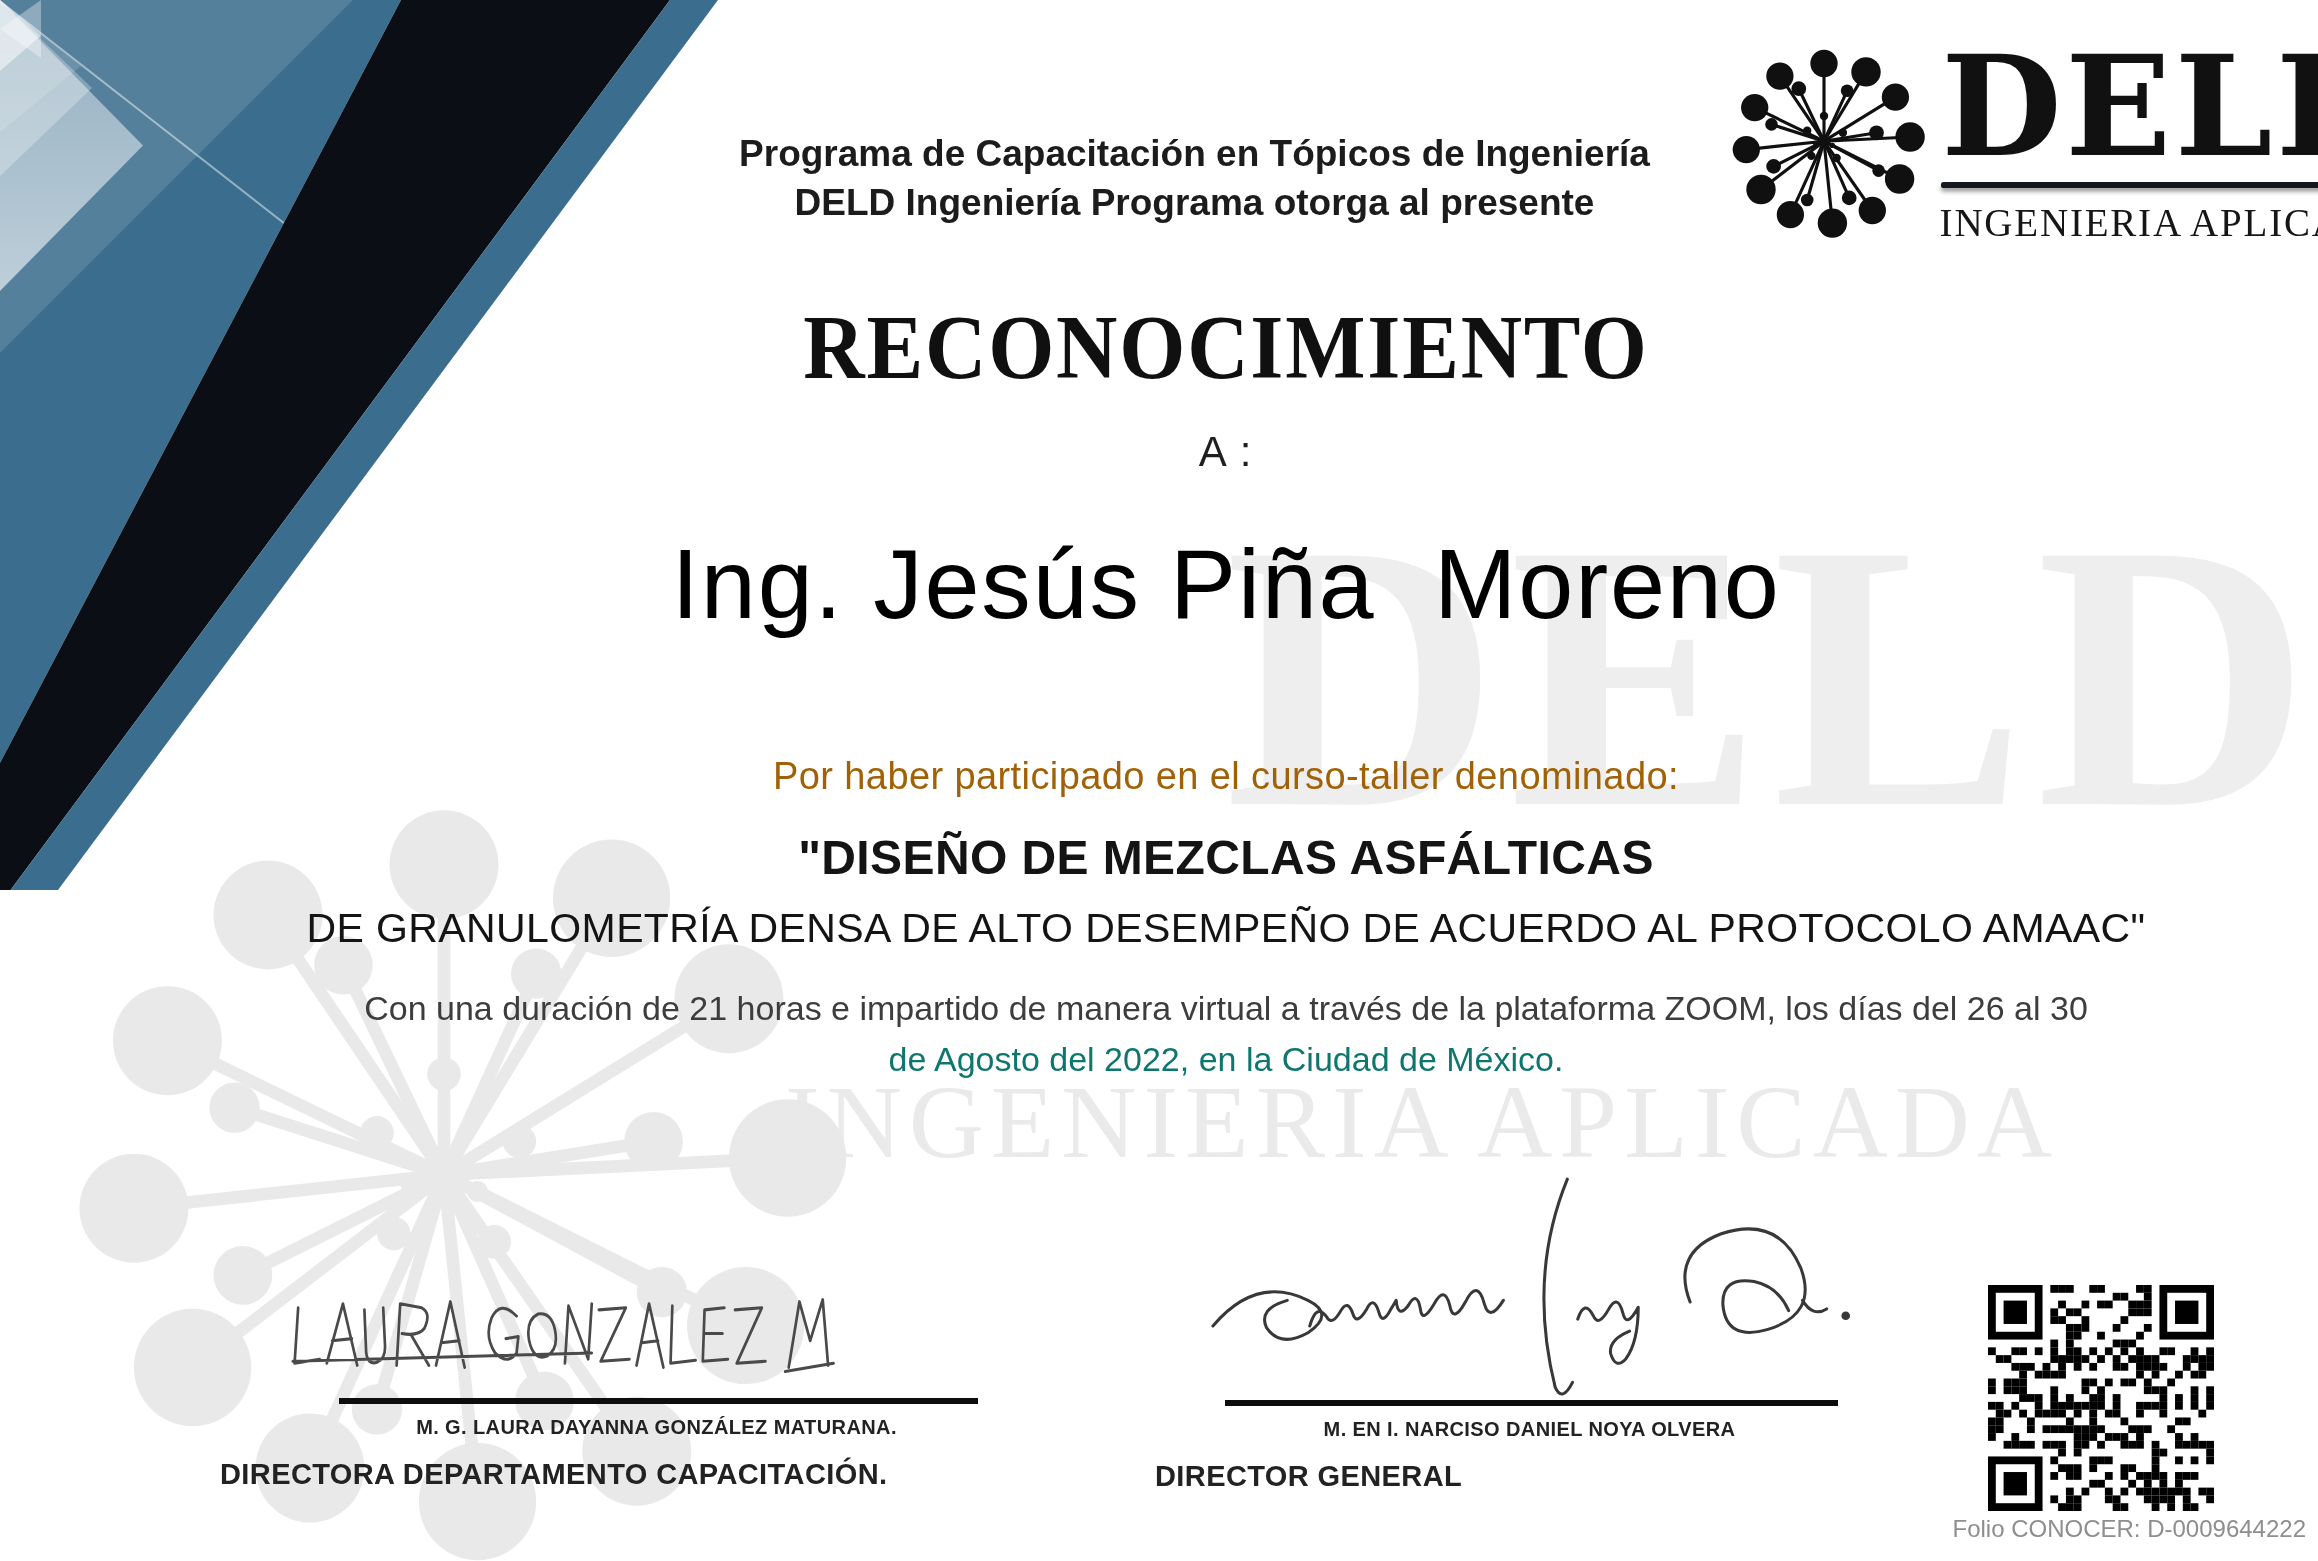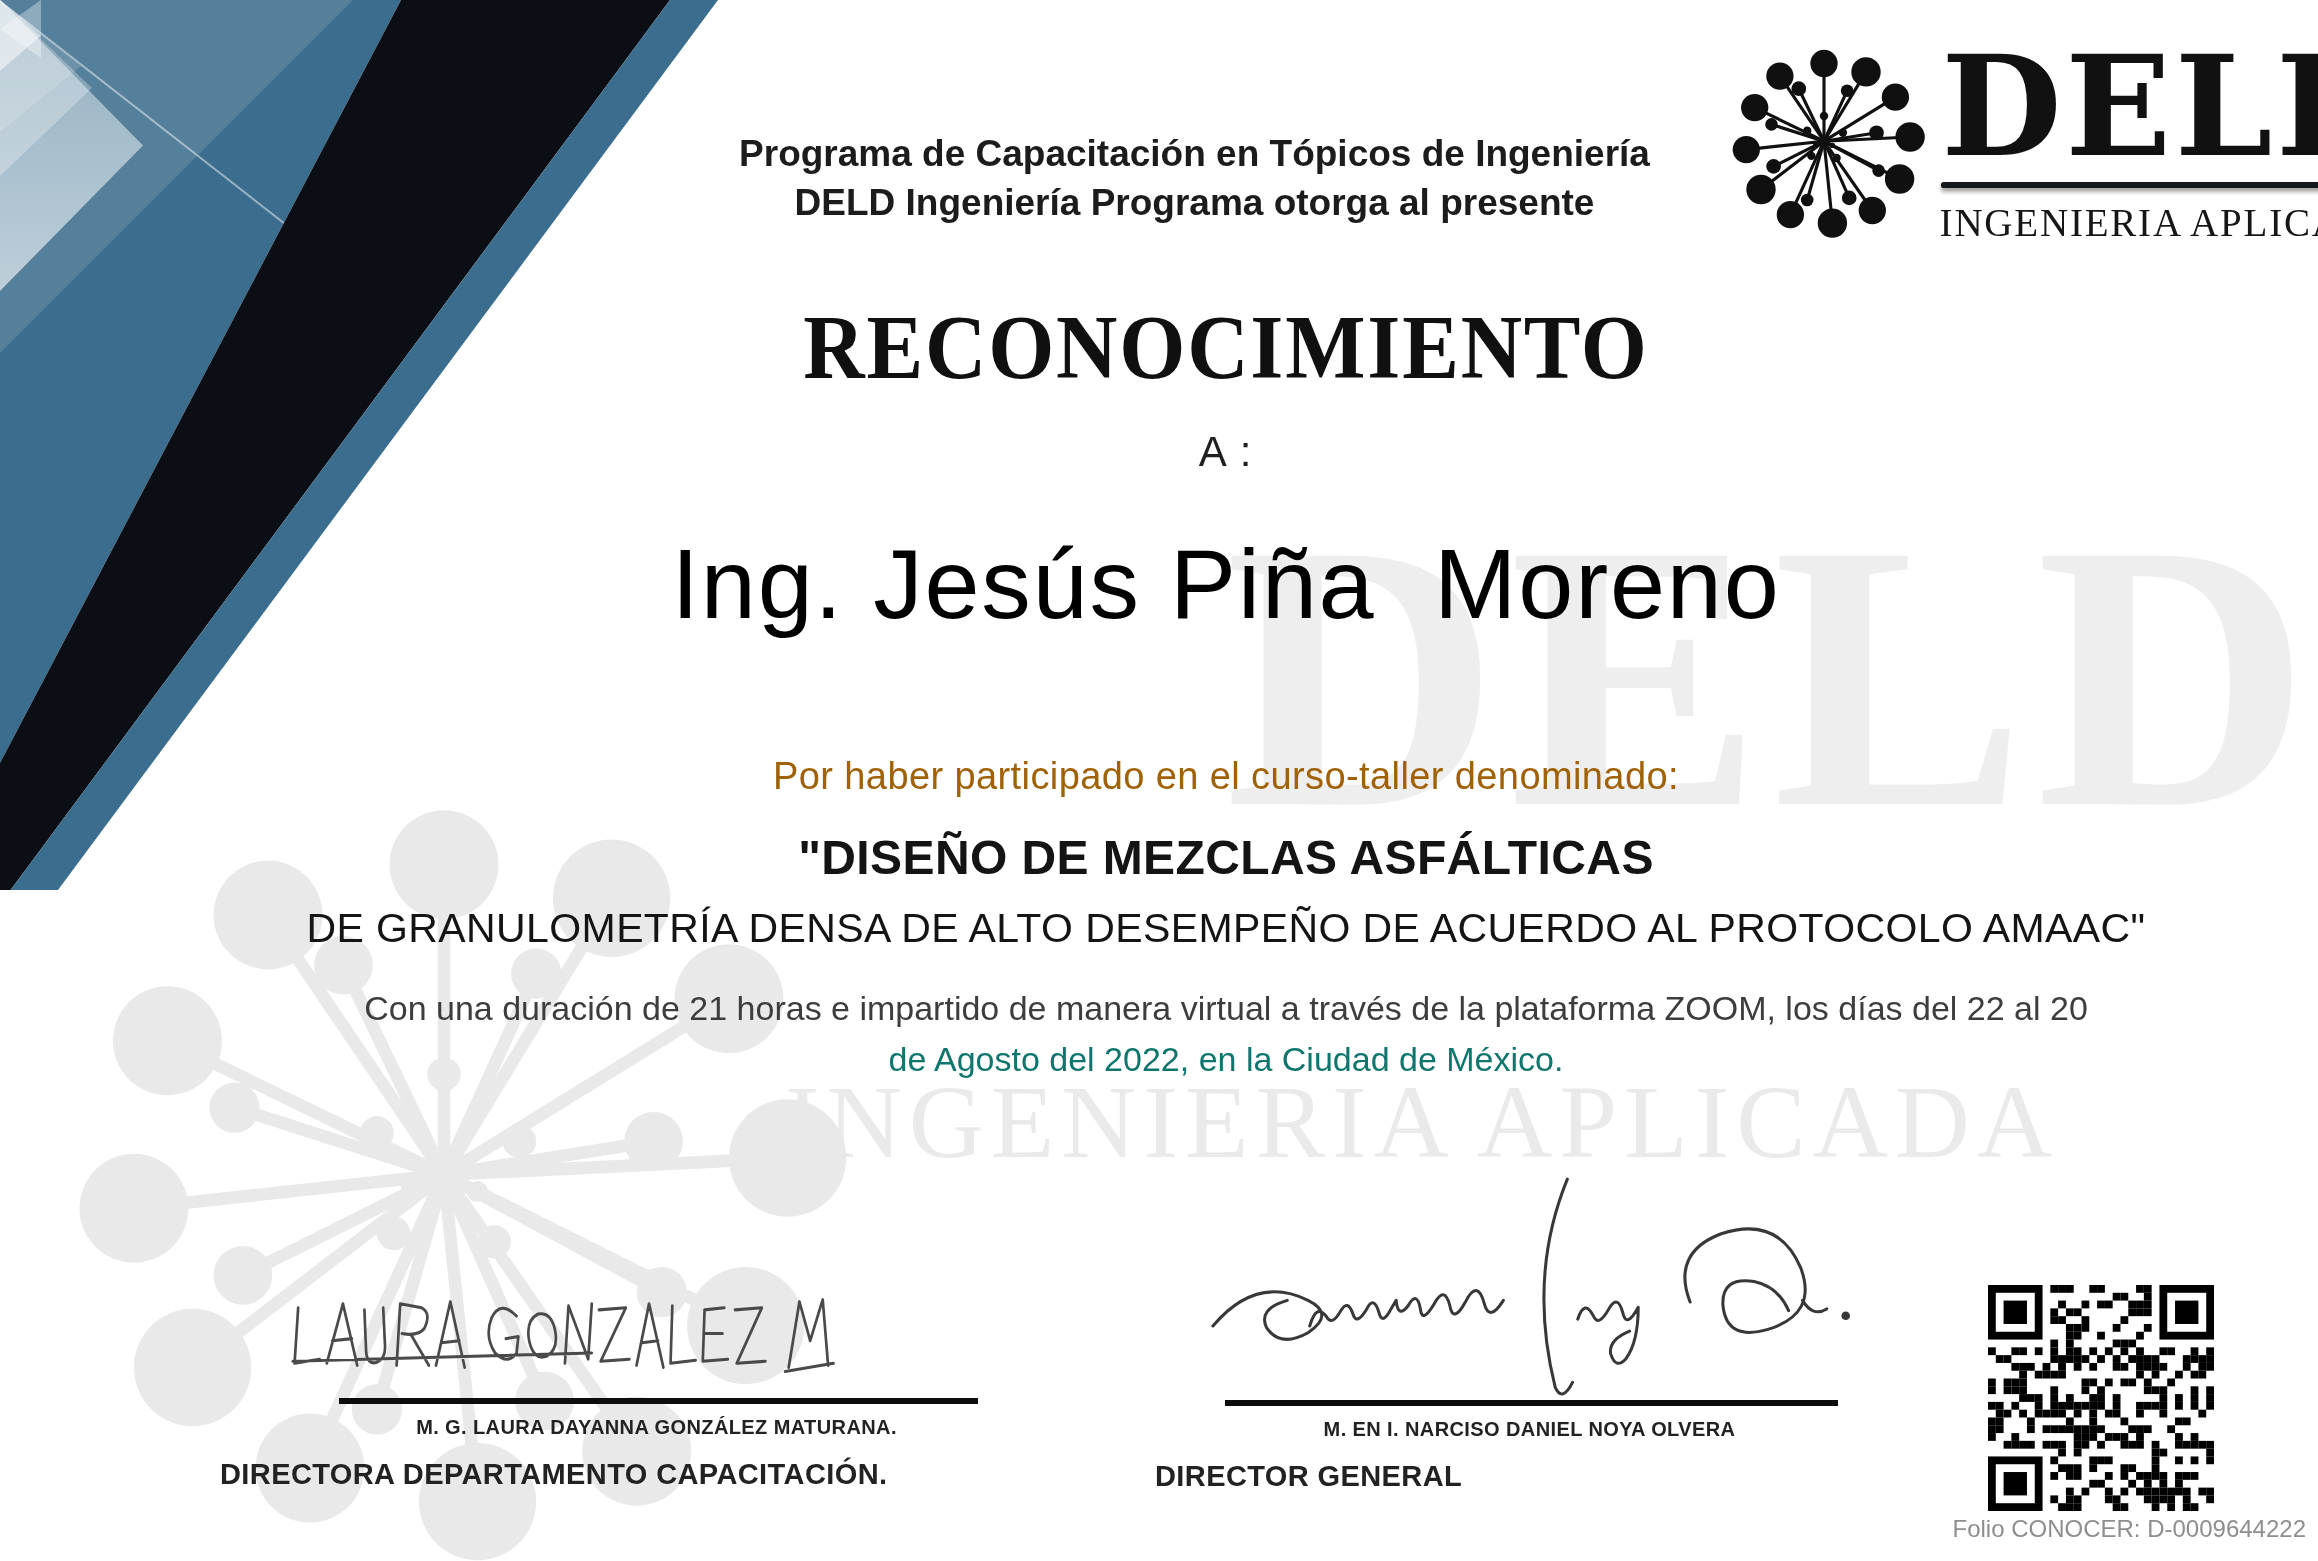--- a/index.html
+++ b/index.html
@@ -174,21 +174,21 @@
         <div class="logo-sub">INGENIERIA APLICADA</div>
       </div>
     </div>
 
     <div class="abs main-col title">RECONOCIMIENTO</div>
     <div class="abs main-col a-label">A :</div>
     <div class="abs main-col recipient">Ing. Jesús Piña  Moreno</div>
     <div class="abs main-col intro">Por haber participado en el curso-taller denominado:</div>
     <div class="abs main-col course1">"DISEÑO DE MEZCLAS ASFÁLTICAS</div>
     <div class="abs main-col course2">DE GRANULOMETRÍA DENSA DE ALTO DESEMPEÑO DE ACUERDO AL PROTOCOLO AMAAC"</div>
-    <div class="abs main-col details1">Con una duración de 21 horas e impartido de manera virtual a través de la plataforma ZOOM, los días del 22 al 20</div>
+    <div class="abs main-col details1">Con una duración de 21 horas e impartido de manera virtual a través de la plataforma ZOOM, los días del 26 al 30</div>
     <div class="abs main-col details2">de Agosto del 2022, en la Ciudad de México.</div>
 
     <svg class="abs l-sig sig-svg" viewBox="0 0 620 110" preserveAspectRatio="none" fill="none" stroke="currentColor" stroke-width="3" stroke-linecap="round" stroke-linejoin="round">
       <path d="M8,30 L4,84 L32,80 M40,84 L58,26 L74,86 M46,62 L68,60
                M82,32 L84,74 Q86,86 96,83 Q106,80 105,66 L103,30
                M118,86 L122,26 L146,30 Q157,35 149,50 Q142,58 124,55 M134,56 L154,86
                M162,86 L178,24 L194,88 M168,64 L188,62
                M252,38 Q234,22 224,40 Q216,58 228,74 Q242,86 252,74 L254,58 L240,60
                M276,36 Q262,42 266,62 Q271,82 286,77 Q299,70 295,52 Q291,34 276,36
                M306,84 L310,28 L332,80 L336,26

